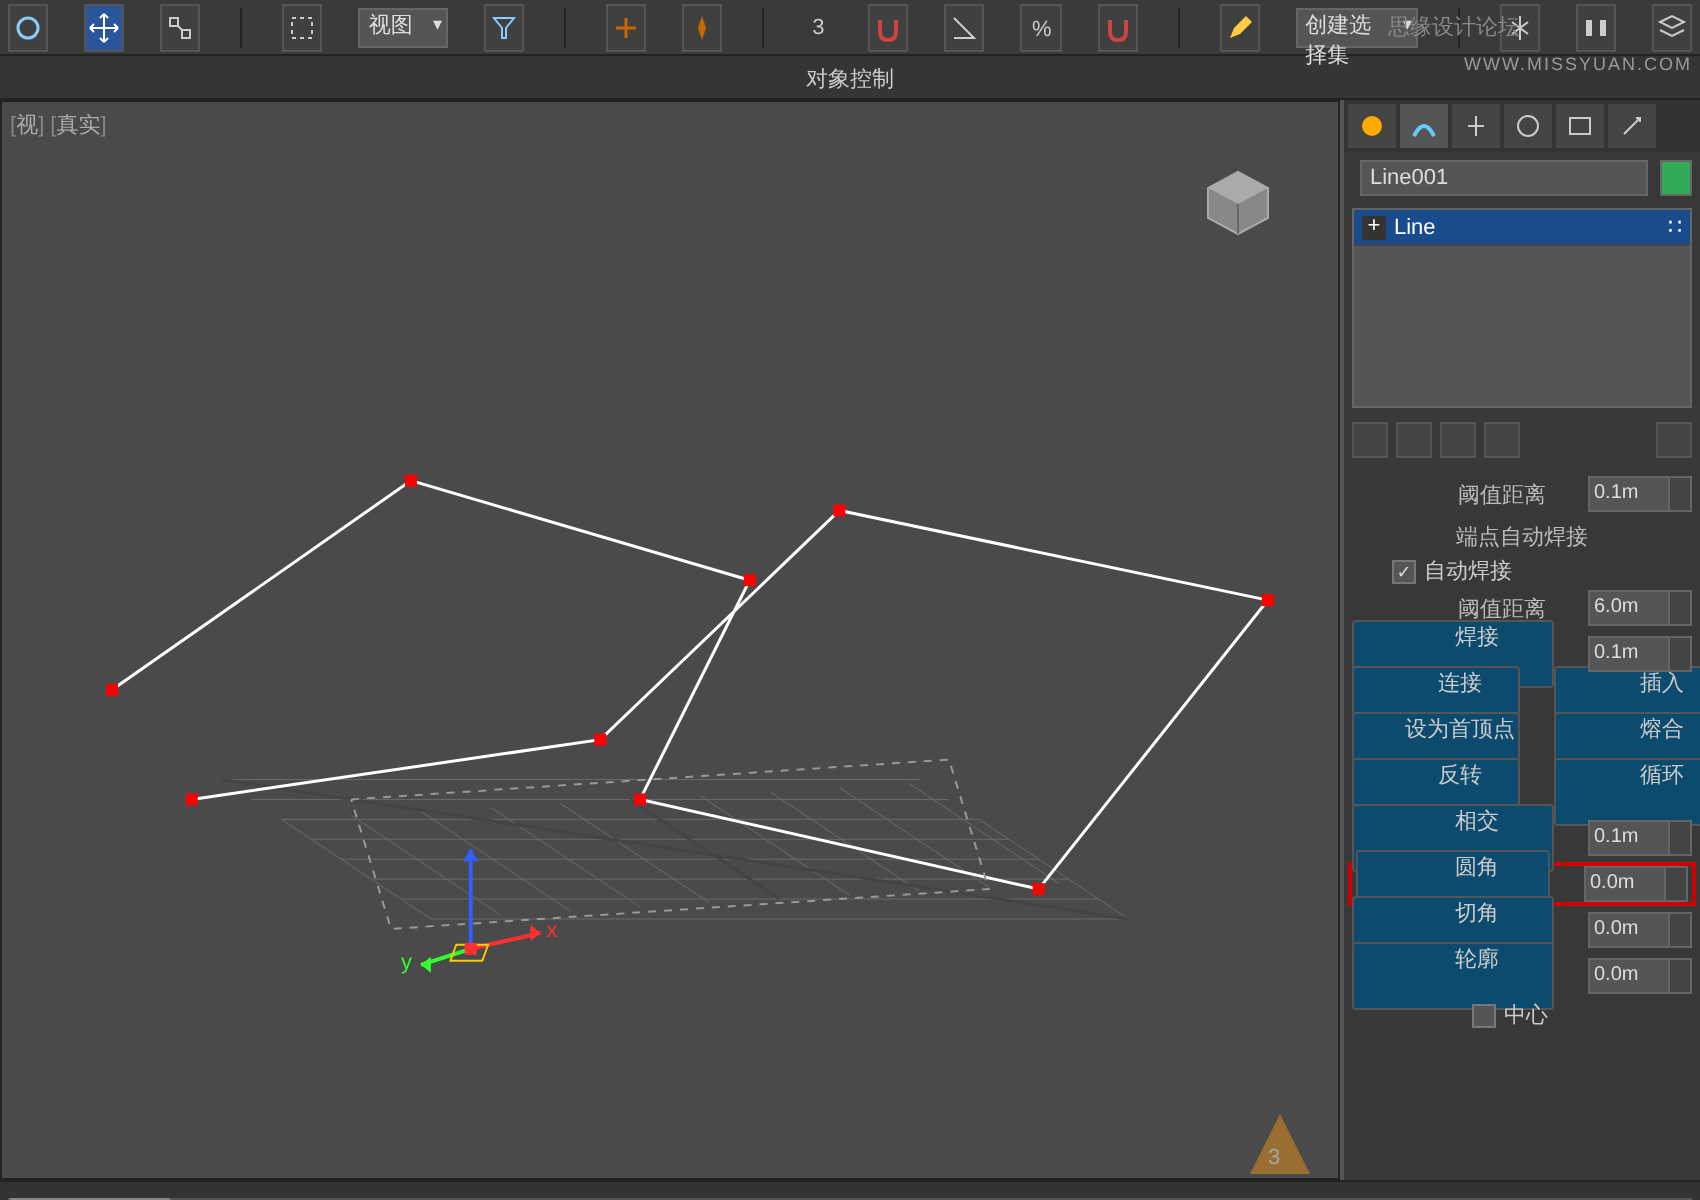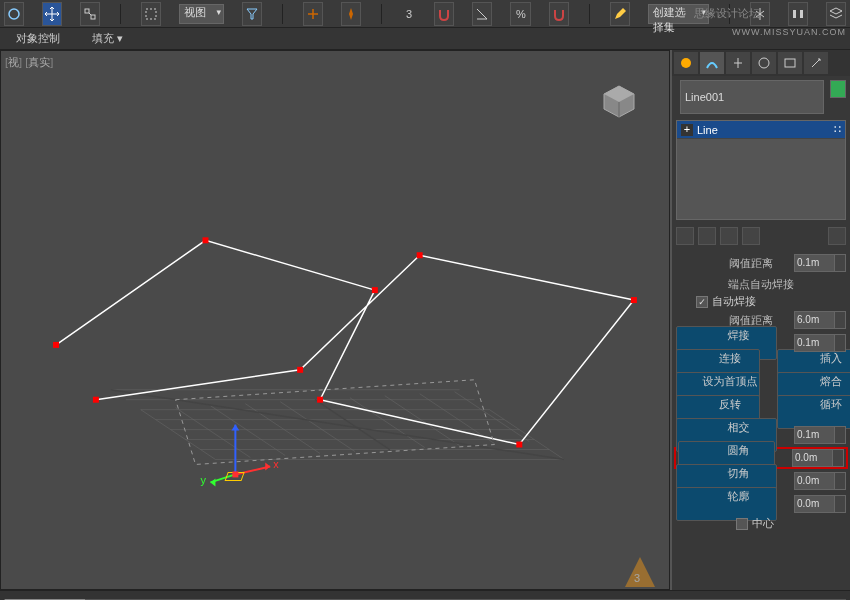--- a/index.html
+++ b/index.html
@@ -1,40 +1,40 @@
 <!DOCTYPE html>
 <html><head>
 <meta charset="utf-8">
 <style>
 * { box-sizing: border-box; margin: 0; padding: 0; font-family: "Microsoft YaHei", sans-serif; font-size: 11px; }
 body { background: #3a3a3a; color: #ccc; overflow: hidden; width: 850px; height: 600px; position: relative; }
 
 .toolbar { height: 28px; background: #3a3a3a; border-bottom: 1px solid #222; display: flex; align-items: center; padding: 2px 4px; gap: 18px; }
-.toolbar2 { height: 22px; background: #353535; border-bottom: 1px solid #222; display: flex; align-items: center; padding: 2px 8px; gap: 16px; }
+.toolbar2 { height: 22px; background: #353535; border-bottom: 1px solid #222; display: flex; align-items: center; padding: 2px 8px; gap: 16px; flex-direction: column; }
 .tbtn { width: 24px; height: 24px; background: #404040; border: 1px solid #555; display: flex; align-items: center; justify-content: center; cursor: pointer; color: #ddd; }
 .tbtn.active { background: #2a5599; }
 .tbtn svg { width: 16px; height: 16px; }
 .sep { width: 1px; height: 20px; background: #222; margin: 0 2px; }
 .dropdown { height: 20px; background: #555; border: 1px solid #666; color: #ddd; padding: 0 14px 0 4px; position: relative; cursor: pointer; }
 .dropdown:after { content: "▾"; position: absolute; right: 2px; top: 2px; font-size: 9px; }
 .tab { padding: 2px 8px; color: #ccc; cursor: pointer; }
 
 .main { display: flex; height: 540px; }
 .viewport { flex: 1; background: #4a4a4a; position: relative; border: 1px solid #222; }
 .viewport-label { position: absolute; top: 4px; left: 4px; color: #aaa; font-size: 11px; }
 .viewport-label .bracket { color: #888; }
 .viewcube { position: absolute; top: 30px; right: 30px; width: 40px; height: 40px; }
 
 svg.scene { position: absolute; top: 0; left: 0; width: 100%; height: 100%; }
 
 .sidepanel { width: 180px; background: #383838; border-left: 2px solid #555; display: flex; flex-direction: column; }
 .tabs-row { height: 26px; display: flex; align-items: center; padding: 2px; gap: 2px; background: #333; }
 .ptab { width: 24px; height: 22px; background: #444; display: flex; align-items: center; justify-content: center; cursor: pointer; }
 .ptab.active { background: #555; }
-.name-field { margin: 4px; height: 18px; background: #555; border: 1px solid #666; color: #ddd; padding: 16px 4px; display: flex; align-items: center; }
+.name-field { margin: 4px; height: 18px; background: #555; border: 1px solid #666; color: #ddd; padding: 0 4px; display: flex; align-items: center; }
 .modlist { margin: 0 4px; height: 18px; background: #555; border: 1px solid #666; color: #aaa; padding: 0 4px; display: flex; align-items: center; position: relative; }
 .modlist:after { content: "▾"; position: absolute; right: 2px; }
 .stack { margin: 2px 4px; height: 100px; background: #555; border: 1px solid #666; }
 .stack-item { background: #1a4b8c; color: #fff; padding: 2px 4px; border-bottom: 1px solid #444; display: flex; align-items: center; gap: 4px; }
 .stack-icons { height: 24px; margin: 2px 4px; display: flex; gap: 4px; align-items: center; }
 .sicon { width: 18px; height: 18px; background: #444; border: 1px solid #555; cursor: pointer; }
 
 .props { flex: 1; background: #383838; padding: 2px 4px; overflow: hidden; }
 .prow { display: flex; align-items: center; height: 22px; gap: 17px; margin-bottom: 1px; }
 .prow.highlight { border: 2px solid #c00; padding: 0 2px; margin: 0 -2px 1px -2px; justify-content: space-between; }

